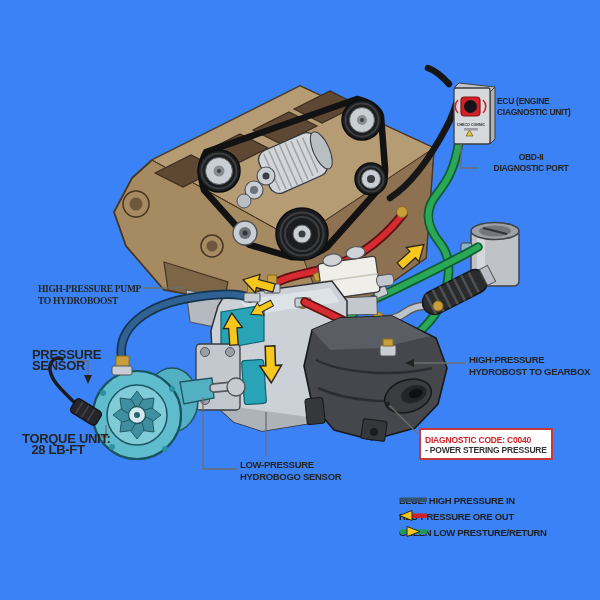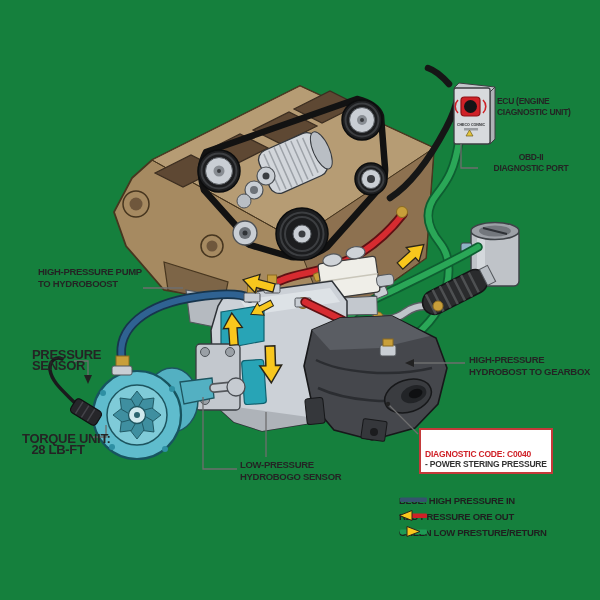--- a/index.html
+++ b/index.html
@@ -1,26 +1,26 @@
 <!DOCTYPE html>
 <html><head>
 <meta charset="utf-8">
 <style>
   html,body{margin:0;padding:0;background:#fff;}
-  #stage{position:relative;width:600px;height:600px;background:#15803d;overflow:hidden;
+  #stage{position:relative;width:600px;height:600px;background:#3b82f6;overflow:hidden;
          font-family:"Liberation Sans",sans-serif;}
   svg{position:absolute;left:0;top:0;}
   .lbl{position:absolute;font-weight:700;color:#242424;letter-spacing:-0.3px;
        white-space:nowrap;line-height:11.5px;font-size:9.5px;}
   .lbl .ln{display:block;}
   .sm{font-size:8.5px;line-height:10.5px;}
   .md{font-size:13px;line-height:11px;}
   .ctr{text-align:center;}
   #diag-box{position:absolute;left:419px;top:428px;border:2px solid #c43a3a;background:#fff;
-            padding:20px 4px 3px 4px;font-weight:700;font-size:8.5px;line-height:9.5px;
+            padding:6px 4px 3px 4px;font-weight:700;font-size:8.5px;line-height:9.5px;
             letter-spacing:-0.2px;white-space:nowrap;}
   #diag-box .code{color:#cf2127;display:block;}
   #diag-box .desc{color:#333;display:block;}
   .legend-row{position:absolute;left:399px;display:flex;align-items:center;gap:6px;height:12px;}
   .legend-row span{font-weight:700;font-size:9.5px;color:#1f1f1f;letter-spacing:-0.3px;white-space:nowrap;}
 </style>
 </head>
 <body>
 
 <div id="stage">
@@ -264,21 +264,21 @@
 </svg>
 
   <div class="lbl sm" style="left:497px;top:96px;">
     <span class="ln">ECU (ENGINE</span>
     <span class="ln">CIAGNOSTIC UNIT)</span>
   </div>
   <div class="lbl sm ctr" style="left:481px;top:152px;width:100px;">
     <span class="ln">OBD-II</span>
     <span class="ln">DIAGNOSTIC PORT</span>
   </div>
-  <div class="lbl" style="left:38px;top:266px;">
+  <div class="lbl" style="left:38px;top:284px;font-family:Liberation Serif, serif;">
     <span class="ln">HIGH-PRESSURE PUMP</span>
     <span class="ln">TO HYDROBOOST</span>
   </div>
   <div class="lbl md" style="left:32px;top:349px;">
     <span class="ln">PRESSURE</span>
     <span class="ln">SENSOR</span>
   </div>
   <div class="lbl md ctr" style="left:22px;top:433px;width:72px;">
     <span class="ln">TORQUE UNIT:</span>
     <span class="ln">28 LB-FT</span>

